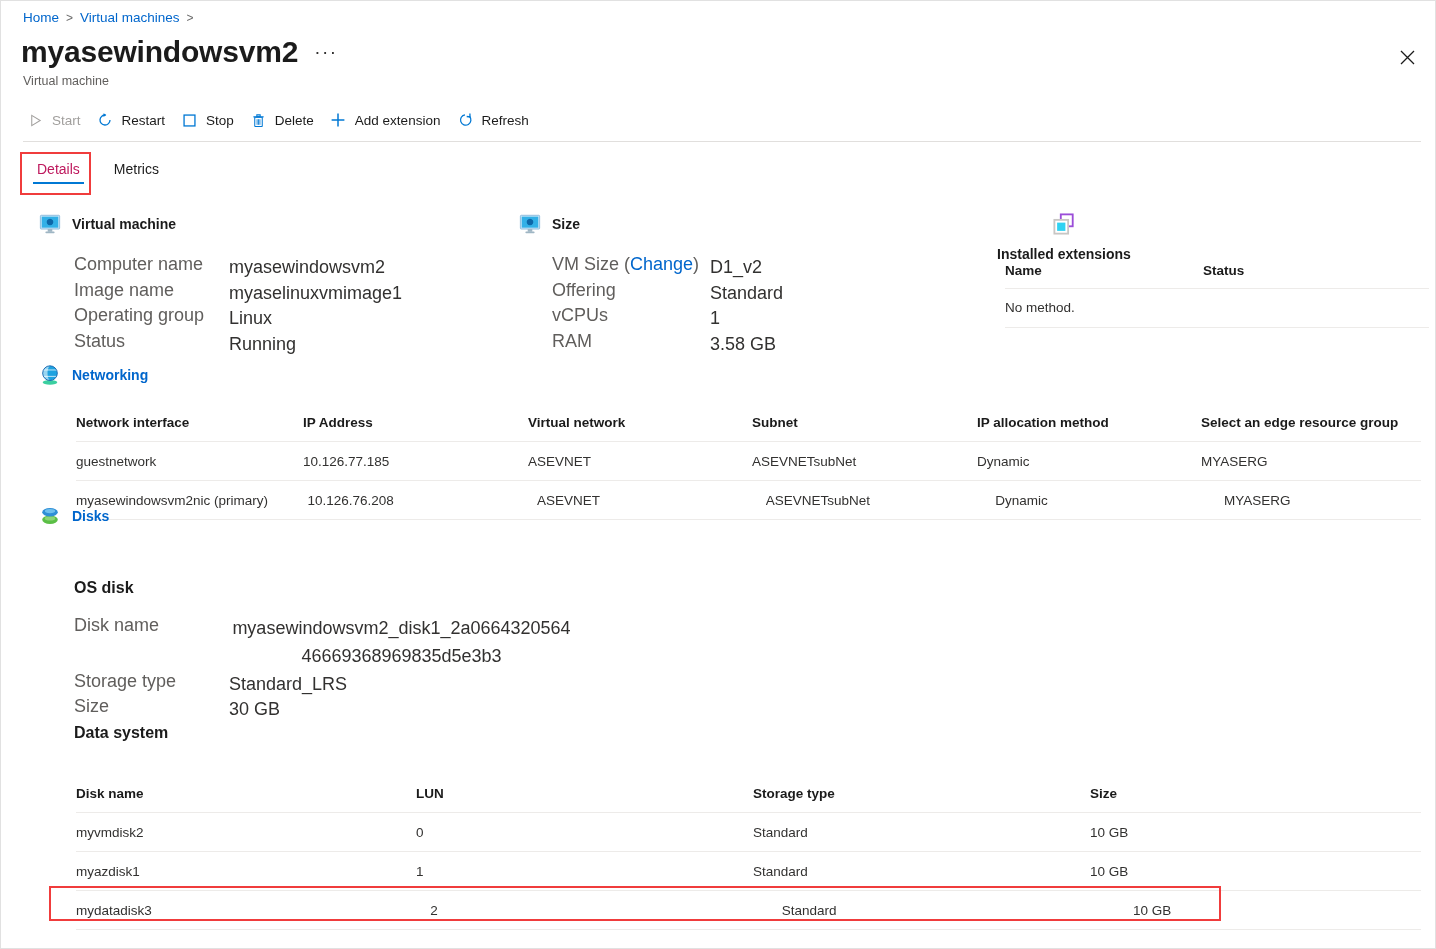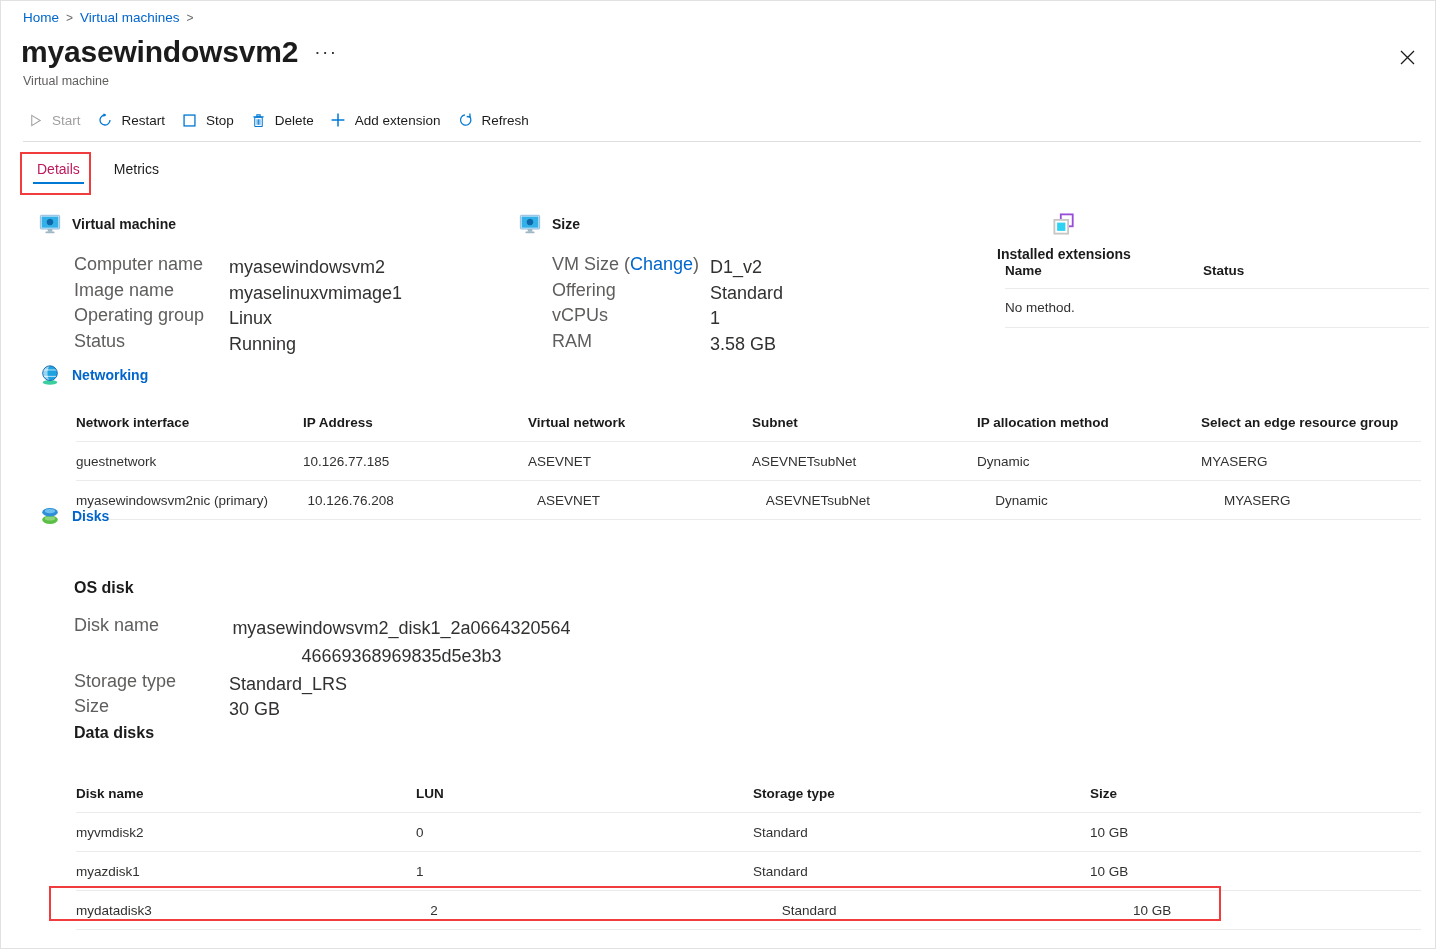--- a/index.html
+++ b/index.html
@@ -457,21 +457,21 @@
     <div class="kv-row">
       <span class="kv-k" style="width:155px; flex:0 0 155px;">Storage type</span>
       <span class="kv-v">Standard_LRS</span>
     </div>
     <div class="kv-row">
       <span class="kv-k" style="width:155px; flex:0 0 155px;">Size</span>
       <span class="kv-v">30 GB</span>
     </div>
   </div>
 
-  <div class="sub-head" style="left:73px; top:723px;">Data disks</div>
+  <div class="sub-head" style="left:73px; top:723px;">Data system</div>
 
   <div class="tbl" style="left:75px; top:785px; width:1345px;">
     <div class="tbl-head">
       <span class="tbl-cell" style="width:340px;">Disk name</span>
       <span class="tbl-cell" style="width:337px;">LUN</span>
       <span class="tbl-cell" style="width:337px;">Storage type</span>
       <span class="tbl-cell" style="width:300px;">Size</span>
     </div>
     <div class="tbl-row">
       <span class="tbl-cell" style="width:340px;">myvmdisk2</span>

